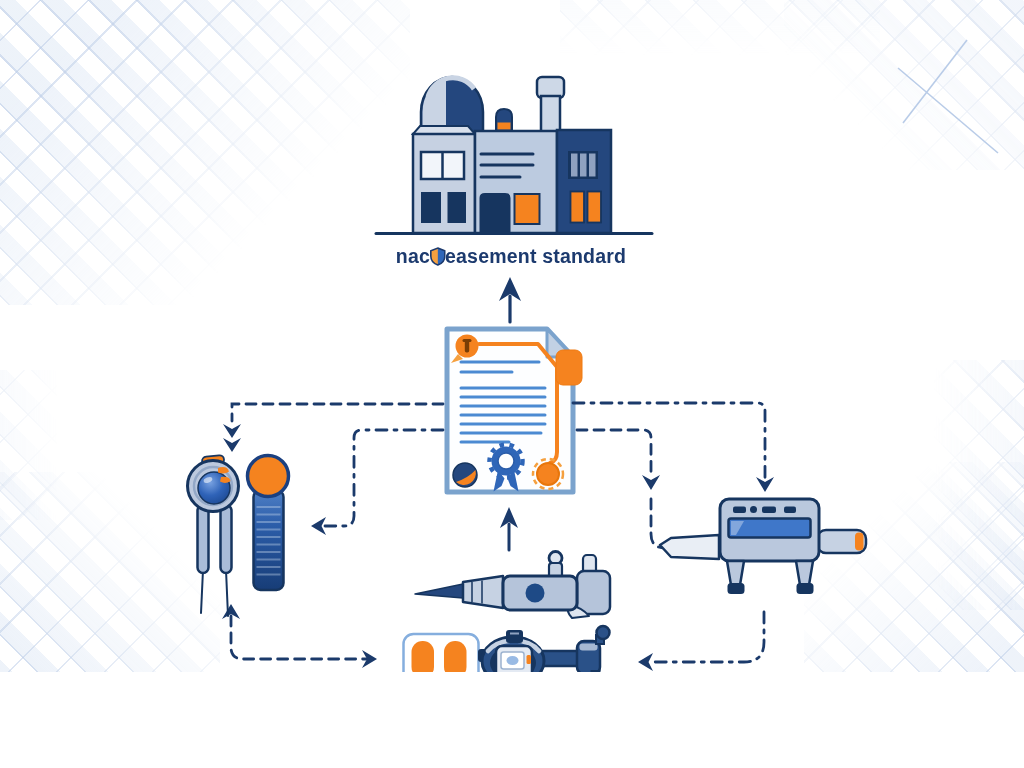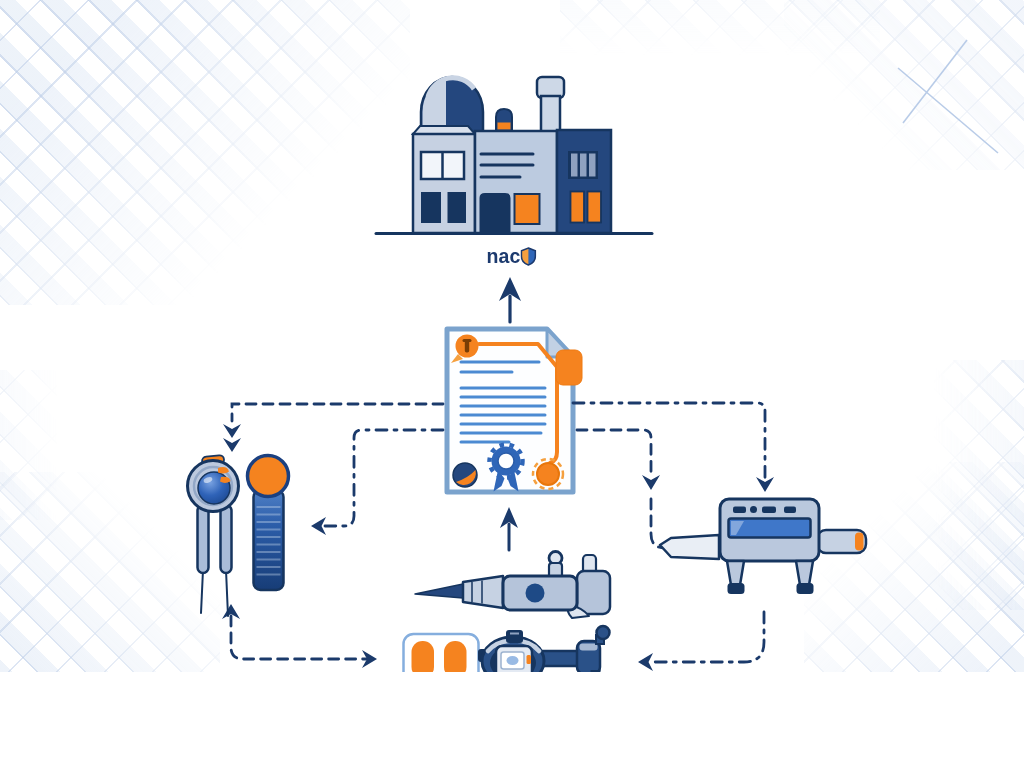--- a/index.html
+++ b/index.html
@@ -307,15 +307,16 @@
     </g>
   </svg>
 
   <div class="caption">
     <span>nac</span>
     <svg class="shield" viewBox="0 0 16 19">
       <path d="M8 1 L15 3.8 V9.2 Q15 15.4 8 18 Q1 15.4 1 9.2 V3.8 Z" fill="#f5a03f"></path>
       <path d="M8 1 L15 3.8 V9.2 Q15 15.4 8 18 Z" fill="#2f66b8"></path>
       <path d="M8 1 L15 3.8 V9.2 Q15 15.4 8 18 Q1 15.4 1 9.2 V3.8 Z" fill="none" stroke="#1c3a6e" stroke-width="1.6"></path>
     </svg>
+    <span>easement standard</span>
   </div>
 
 </div>
 
 </body></html>

